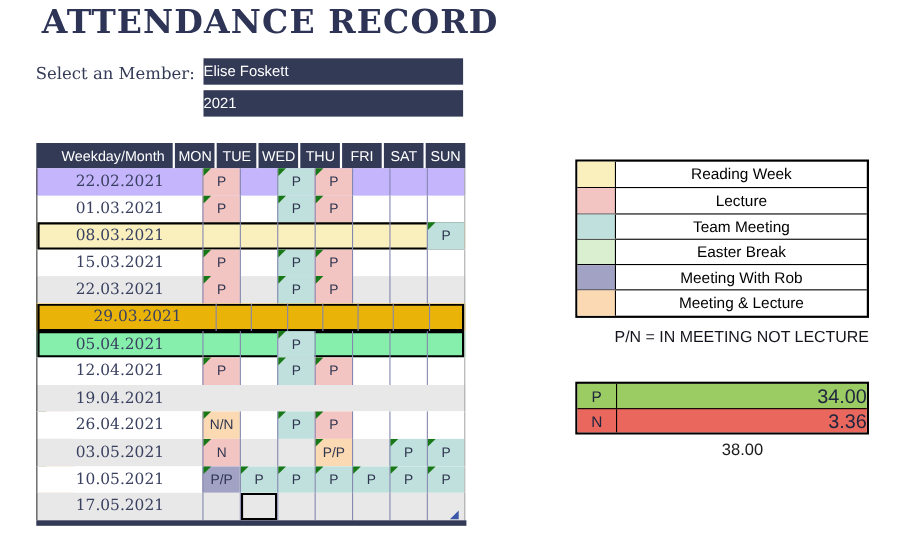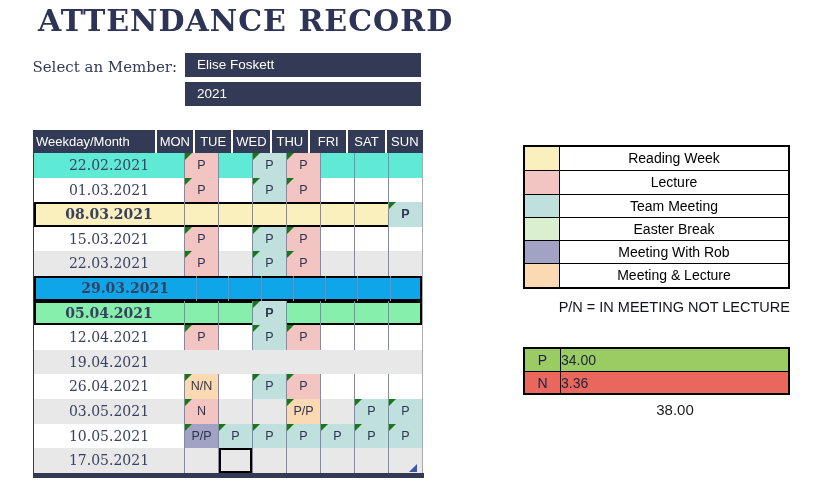--- a/index.html
+++ b/index.html
@@ -19,32 +19,32 @@
   
   .form-label {
     position:absolute; left:0; width:177px; text-align:right;
     font-family:"DejaVu Serif", serif; font-size:15px; color:#333A56;
   }
   .lbl-member { top:58px; }
   .lbl-year  { top:87px; }
   .form-input {
     position:absolute; left:185px; width:236px; height:24px;
     background:#333A56; color:#ffffff; font-size:13.5px;
-    line-height:24px; padding-left:12px;
+    line-height:24px; padding-left:0;
   }
   .inp-member { top:53px; }
   .inp-year  { top:82px; }
 
   
   .att-table { position:absolute; left:33px; top:130px; width:390px; }
   .t-header { display:flex; height:23px; background:#333A56; color:#ffffff; font-size:13px; }
-  .h-date { width:150px; line-height:23px; padding-left:3px; }
+  .h-date { width:150px; line-height:23px; padding-left:23px; }
   .h-day  { width:47px; text-align:center; line-height:23px; border-left:2px solid #ffffff; }
   .t-row { display:flex; height:24.6px; position:relative; border-left:1px solid #3a3a3a; border-right:1px solid #ababab; }
-  .t-row.hl { box-shadow: inset 0 0 0 2px #000000; font-weight: bold; }
+  .t-row.hl { box-shadow: inset 0 0 0 2px #000000; }
   .c-date {
     width:150px; text-align:center; font-family:"DejaVu Serif", serif;
     font-size:14px; color:#3A4160; line-height:24.6px;
   }
   .c-day {
     width:34px; position:relative; border-left:1px solid #8487AF;
     text-align:center; font-size:12.5px; color:#2F3550; line-height:24.6px;
   }
   .c-day.selected { box-shadow: inset 0 0 0 2px #000000; }
   .tri { position:absolute; top:0; left:0; width:0; height:0;
@@ -61,21 +61,21 @@
   .legend-label { flex:1; text-align:center; font-size:14px; color:#000000; line-height:23.3px; }
   .note { position:absolute; left:523px; top:299px; width:267px; text-align:right;
           font-size:14.5px; color:#14141c; }
 
   
   .summary { position:absolute; left:523px; top:347px; width:267px; border:2px solid #000000; }
   .sum-row { display:flex; height:22px; }
   .sum-row + .sum-row { border-top:1.5px solid #000000; }
   .sum-key { width:36px; border-right:1.5px solid #000000; text-align:center;
              font-size:14px; color:#20263E; line-height:22px; }
-  .sum-val { flex:1; text-align:left; font-size:14px; color:#20263E; line-height:22px; }
+  .sum-val { flex:1; text-align:right; font-size:18px; color:#20263E; line-height:22px; }
   .total { position:absolute; left:560px; top:401px; width:230px; text-align:center;
            font-size:15px; color:#1b1b1b; }
 </style>
 </head>
 <body>
 
 <div class="canvas">
 
   <div class="title">ATTENDANCE RECORD</div>
 
@@ -89,21 +89,21 @@
         <div class="h-date">Weekday/Month</div>
         <div class="h-day">MON</div>
         <div class="h-day">TUE</div>
         <div class="h-day">WED</div>
         <div class="h-day">THU</div>
         <div class="h-day">FRI</div>
         <div class="h-day">SAT</div>
         <div class="h-day">SUN</div>
       </div>
     <div id="t-body">
-        <div class="t-row" style="background: #5eead4;">
+        <div class="t-row" style="background: #c4b5fd;">
           <div class="c-date">22.02.2021</div>
           <div class="c-day" style="background: rgb(242, 196, 194);"><span>P</span><div class="tri" style="border-top-color: rgb(24, 120, 24);"></div></div>
           <div class="c-day"></div>
           <div class="c-day" style="background: rgb(191, 224, 220);"><span>P</span><div class="tri" style="border-top-color: rgb(24, 120, 24);"></div></div>
           <div class="c-day" style="background: rgb(242, 196, 194);"><span>P</span><div class="tri" style="border-top-color: rgb(24, 120, 24);"></div></div>
           <div class="c-day"></div>
           <div class="c-day"></div>
           <div class="c-day"></div>
         </div>
         <div class="t-row" style="background: rgb(255, 255, 255);">
@@ -139,21 +139,21 @@
         <div class="t-row" style="background: rgb(232, 232, 232);">
           <div class="c-date">22.03.2021</div>
           <div class="c-day" style="background: rgb(242, 196, 194);"><span>P</span><div class="tri" style="border-top-color: rgb(24, 120, 24);"></div></div>
           <div class="c-day"></div>
           <div class="c-day" style="background: rgb(191, 224, 220);"><span>P</span><div class="tri" style="border-top-color: rgb(24, 120, 24);"></div></div>
           <div class="c-day" style="background: rgb(242, 196, 194);"><span>P</span><div class="tri" style="border-top-color: rgb(24, 120, 24);"></div></div>
           <div class="c-day"></div>
           <div class="c-day"></div>
           <div class="c-day"></div>
         </div>
-        <div class="t-row hl" style="background: #0ea5e9; padding-left: 20px;">
+        <div class="t-row hl" style="background: #eab308; padding-left: 20px;">
           <div class="c-date">29.03.2021</div>
           <div class="c-day"></div>
           <div class="c-day"></div>
           <div class="c-day"></div>
           <div class="c-day"></div>
           <div class="c-day"></div>
           <div class="c-day"></div>
           <div class="c-day"></div>
         </div>
         <div class="t-row hl" style="background: #86efac;">

